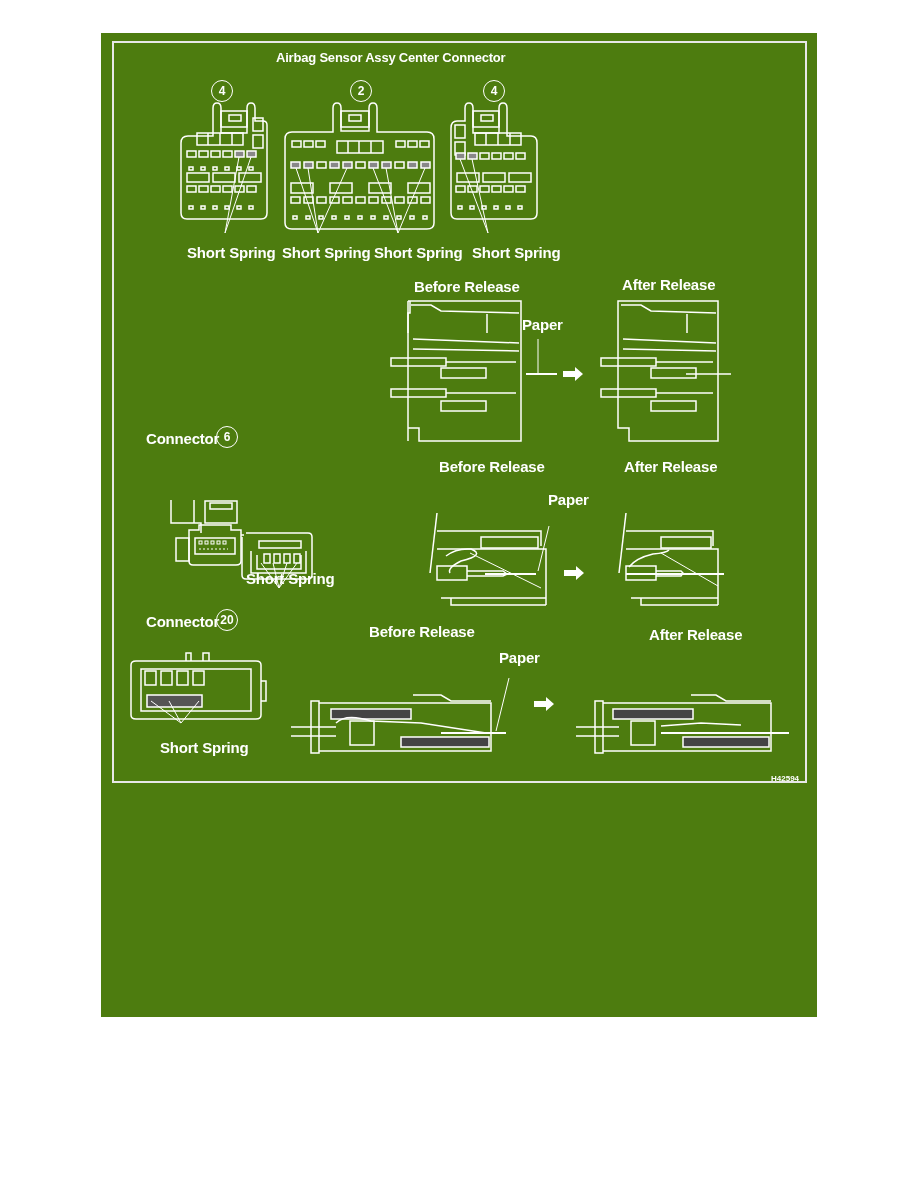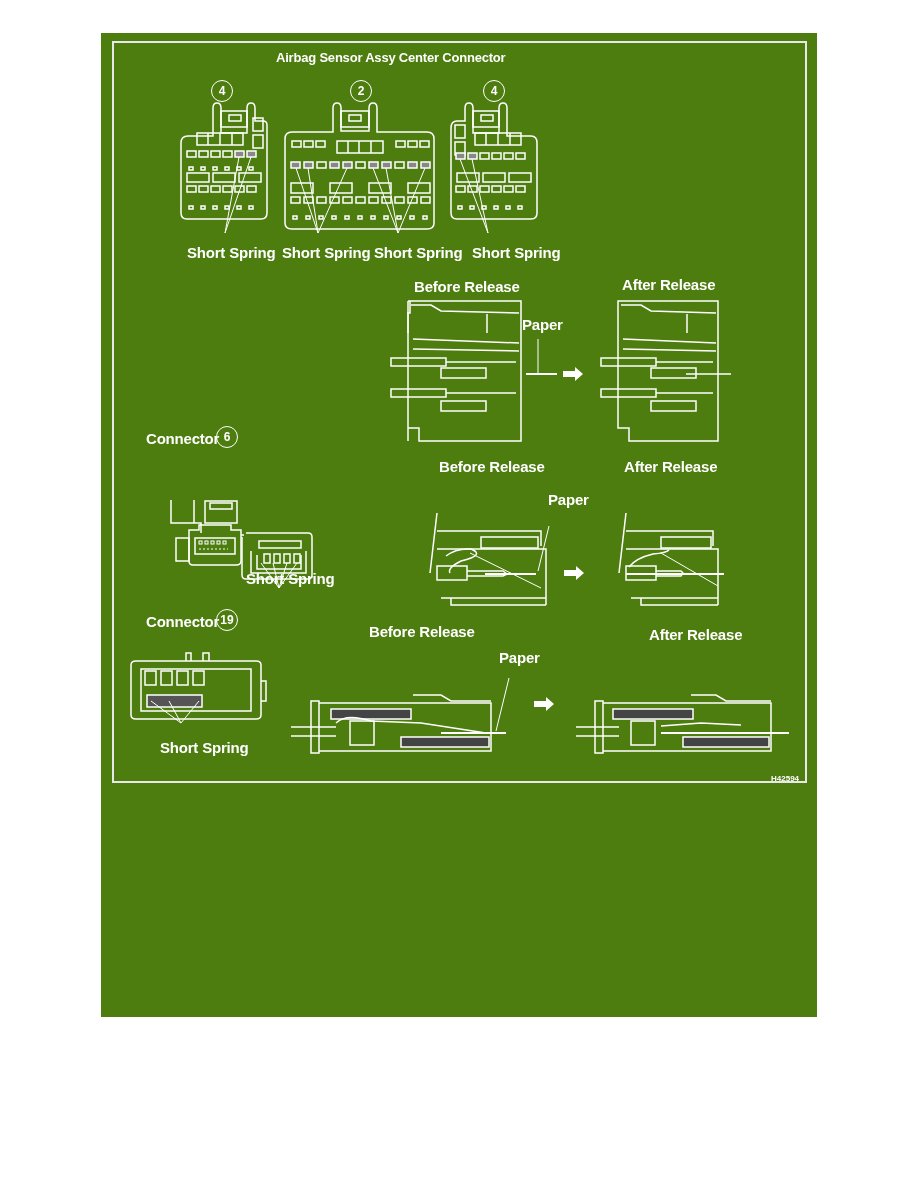--- a/index.html
+++ b/index.html
@@ -311,20 +311,20 @@
   <div class="lbl" style="left:421px; top:283px;">Paper</div>
 
   <div class="lbl" style="left:45px; top:397px;">Connector</div>
   <div class="circ" style="left:115px; top:393px;">6</div>
   <div class="lbl" style="left:145px; top:537px;">Short Spring</div>
   <div class="lbl" style="left:338px; top:425px;">Before Release</div>
   <div class="lbl" style="left:523px; top:425px;">After Release</div>
   <div class="lbl" style="left:447px; top:458px;">Paper</div>
 
   <div class="lbl" style="left:45px; top:580px;">Connector</div>
-  <div class="circ" style="left:115px; top:576px;">19</div>
+  <div class="circ" style="left:115px; top:576px;">20</div>
   <div class="lbl" style="left:59px; top:706px;">Short Spring</div>
   <div class="lbl" style="left:268px; top:590px;">Before Release</div>
   <div class="lbl" style="left:548px; top:593px;">After Release</div>
   <div class="lbl" style="left:398px; top:616px;">Paper</div>
 
   <div class="code" style="left:670px; top:741px;text-align:right;">H42594</div>
 </div>
 
 </body></html>

